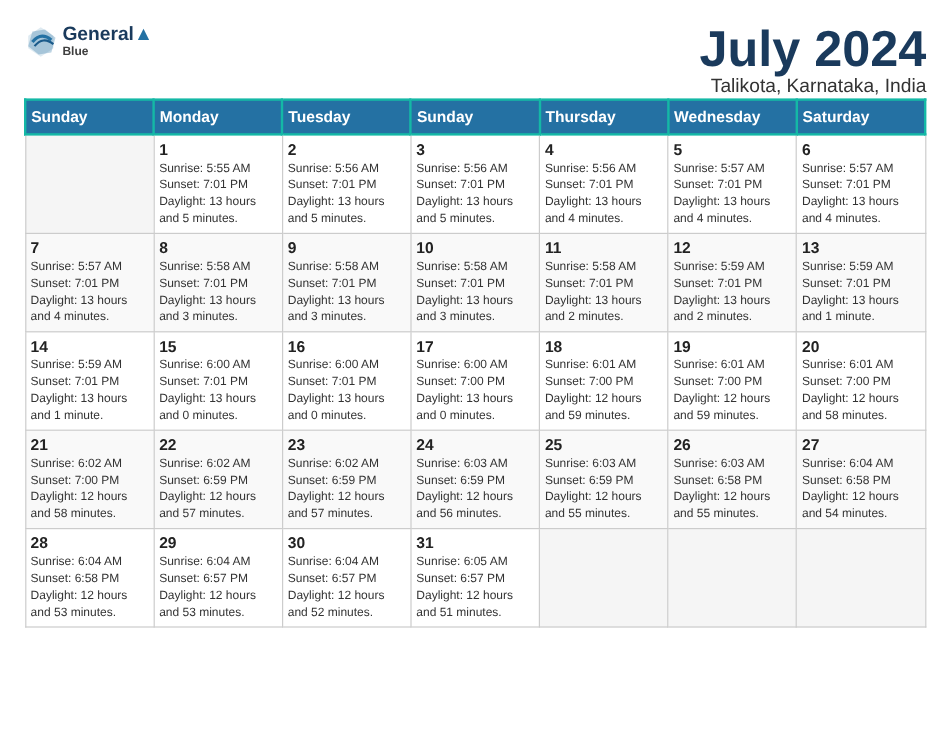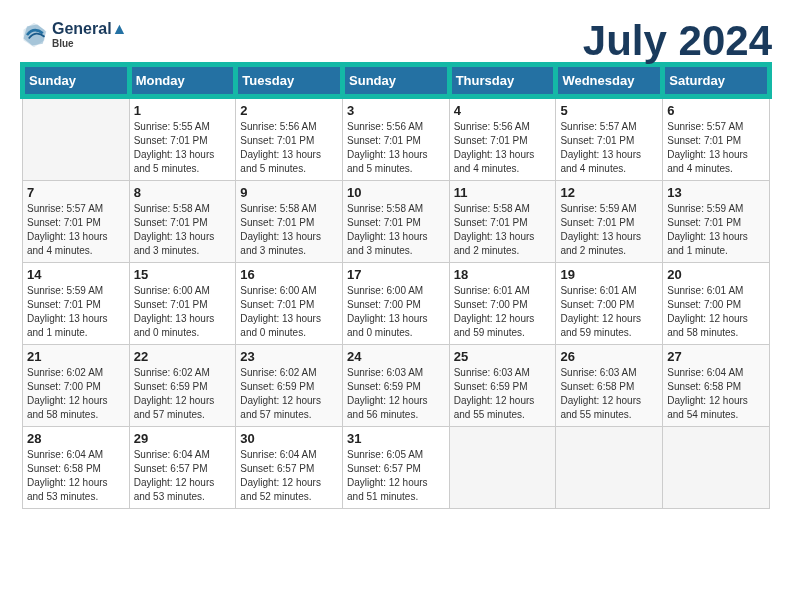--- a/index.html
+++ b/index.html
@@ -43,21 +43,21 @@
       border-collapse: collapse;
       font-size: 11px;
     }
     thead tr th {
       background-color: #2471a3;
       color: #fff;
       padding: 6px 4px;
       text-align: left;
       font-size: 13px;
       font-weight: bold;
-      border: 5px solid #14b8a6;
+      border: 2px solid #14b8a6;
     }
     tbody tr td {
       border: 1px solid #ccc;
       padding: 4px 4px;
       vertical-align: top;
       width: 107px;
       min-height: 80px;
       background: #fff;
     }
     tbody tr:nth-child(even) td {
@@ -90,20 +90,21 @@
       <path d="M8,16 Q16,6 26,14" stroke="#2471a3" stroke-width="3" fill="none"></path>
       <path d="M10,20 Q18,10 28,18" stroke="#1a5a8a" stroke-width="2" fill="none"></path>
     </svg>
     <div>
       <div style="font-size:16px;font-weight:bold;color:#1a3a5c;">General<span style="color:#2471a3;">▲</span></div>
       <div style="font-size:10px;font-weight:bold;color:#404040;">Blue</div>
     </div>
   </div>
   <div class="title-block">
     <div class="main-title">July 2024</div>
+    <div class="subtitle">Talikota, Karnataka, India</div>
   </div>
 </div>
 
 <table>
   <thead>
     <tr id="col-headers">
     <th>Sunday</th>
         <th>Monday</th>
         <th>Tuesday</th>
         <th>Sunday</th>

